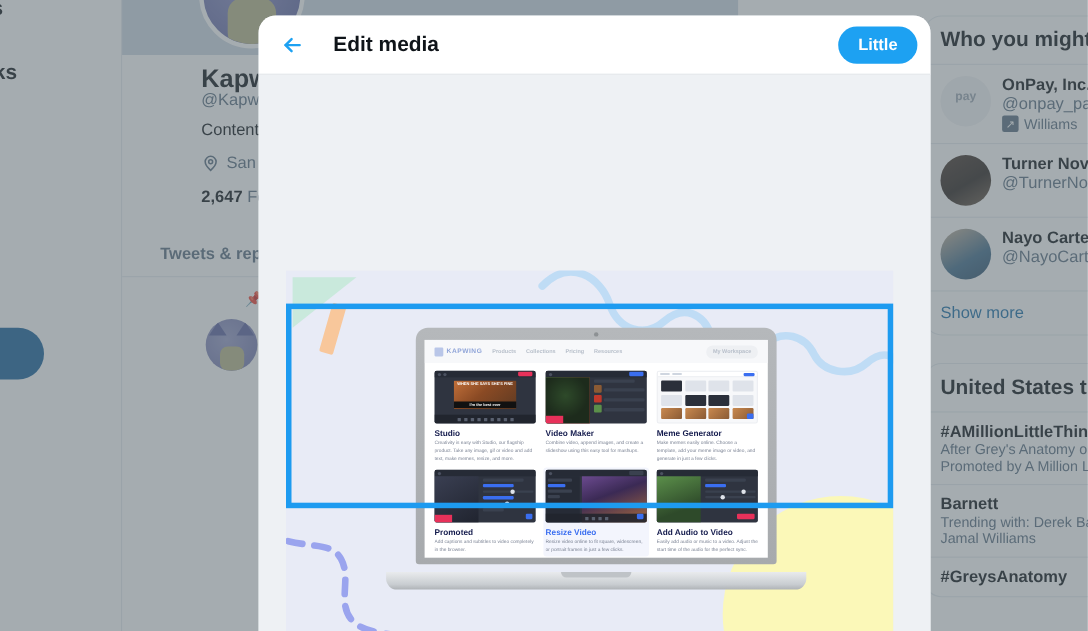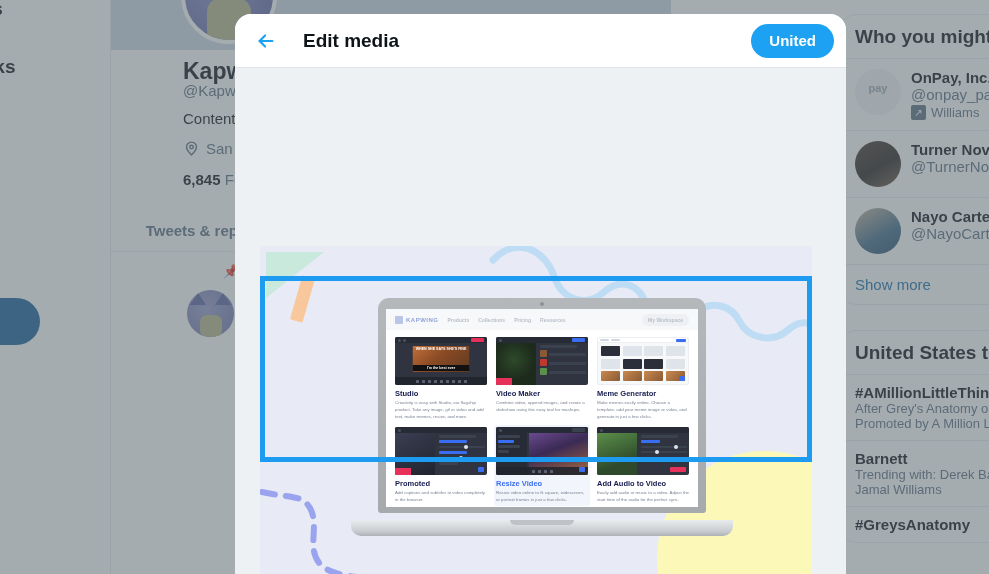--- a/index.html
+++ b/index.html
@@ -335,21 +335,21 @@
     <div class="prof-handle">@Kapwing</div>
     <div class="prof-bio">Content creation tools</div>
     <div class="prof-loc">
       <svg class="pin-ico" viewBox="0 0 24 24" fill="none" stroke="#5b7083" stroke-width="2">
         <path d="M12 21s7-6.3 7-11a7 7 0 10-14 0c0 4.7 7 11 7 11z"></path>
           <circle cx="12" cy="10" r="2.5"></circle>
       </svg>
       <span>San Francisco, CA</span>
     </div>
     <div class="prof-stats">
-      <b>6,845</b>
+      <b>2,647</b>
       <span>Followers</span>
     </div>
     <div class="tabs-row">
       <div class="tab">
           <span>Tweets &amp; replies</span>
         </div>
       <div class="tab">
           <span>Media</span>
         </div>
       <div class="tab">
@@ -422,21 +422,21 @@
 <div id="modal">
 
   <div class="m-head">
     <div class="back-btn">
       <svg width="22" height="22" viewBox="0 0 24 24" fill="none" stroke="#1da1f2" stroke-width="2.4" stroke-linecap="round" stroke-linejoin="round">
         <path d="M19 12H5"></path>
           <path d="M11 18l-6-6 6-6"></path>
       </svg>
     </div>
     <div class="m-title">Edit media</div>
-    <button class="apply-btn">United</button>
+    <button class="apply-btn">Little</button>
   </div>
 
   <div class="m-body">
 
     <div id="media">
       <div class="tri"></div>
       <div class="slash"></div>
       <div class="ycircle"></div>
 
       <svg class="squiggle" viewBox="0 0 330 110">

